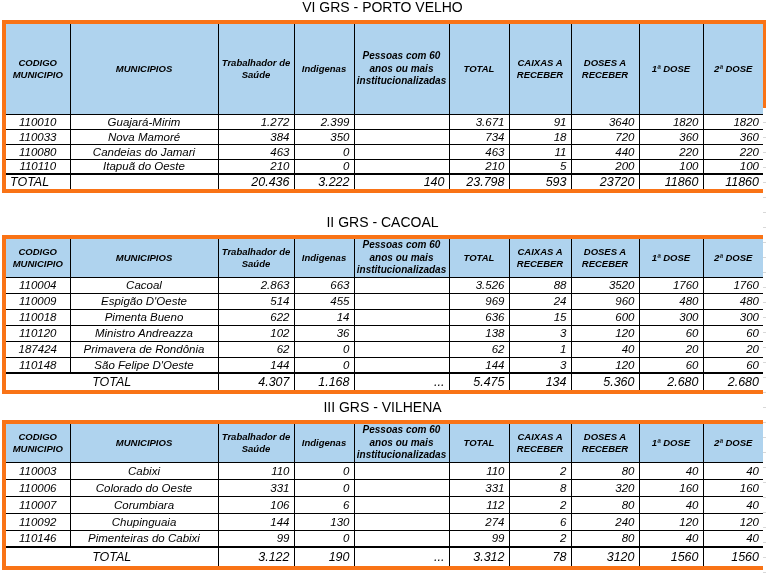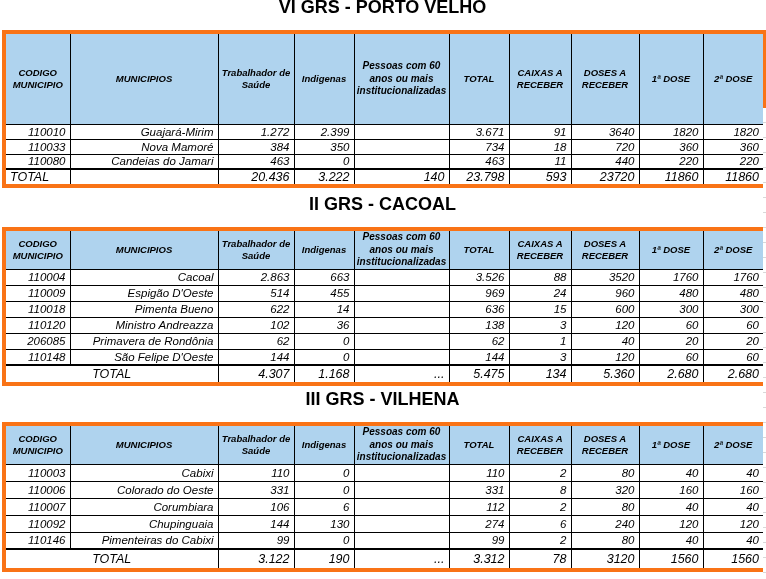--- a/index.html
+++ b/index.html
@@ -2,38 +2,38 @@
 <html><head>
 <meta charset="utf-8">
 <style>
   html,body{margin:0;padding:0;}
   body{
     width:766px;height:579px;background:#ffffff;color:#000;
     font-family:"Liberation Sans",sans-serif;position:relative;overflow:hidden;
   }
   .sheet{padding-left:2px;}
   .tbl-title{
-    width:761px;text-align:center;font-weight:bold;font-size:18px;
-    line-height:14px;height:30px;white-space:nowrap;
-  }
-  .sec2 .tbl-title{margin-top:9px;}
+    width:761px;text-align:center;font-weight:normal;font-size:14px;
+    line-height:14px;height:20px;white-space:nowrap;
+  }
+  .sec2 .tbl-title{margin-top:22px;}
   .sec3 .tbl-title{margin-top:6px;}
   table{
     border-collapse:collapse;table-layout:fixed;width:761px;
     border:4px solid #f97316;
     font-style:italic;
   }
   th,td{border:1px solid #000;overflow:hidden;}
   th{
     background:#AFD3EE;font-weight:bold;font-size:9.5px;line-height:1.2;
     text-align:center;vertical-align:middle;padding:0 2px;white-space:normal;
   }
   th.hdr-pessoas{font-size:10px;line-height:1.25;}
   td{padding:0 4px;white-space:nowrap;font-size:11.5px;vertical-align:middle;}
-  td.txt{text-align:right;}
+  td.txt{text-align:center;}
   td.num{text-align:right;}
   tr.total-row td{border-top:2px solid #000;font-size:12.5px;}
   td.total-label{text-align:left;}
   td.total-label.merged{text-align:center;}
   
   .t0 thead tr{height:92px;} .t0 tbody tr{height:15px;} .t0 tr.total-row{height:17px;}
   .t1 thead tr{height:37px;} .t1 tbody tr{height:16px;} .t1 tr.total-row{height:19px;}
   .t2 thead tr{height:37px;} .t2 tbody tr{height:17px;} .t2 tr.total-row{height:21px;}
   
   .edge-grid{
@@ -105,20 +105,32 @@
             <td class="txt">Candeias do Jamari</td>
             <td class="num">463</td>
             <td class="num">0</td>
             <td class="num"></td>
             <td class="num">463</td>
             <td class="num">11</td>
             <td class="num">440</td>
             <td class="num">220</td>
             <td class="num">220</td>
           </tr>
+          <tr>
+            <td class="txt">110110</td>
+            <td class="txt">Itapuã do Oeste</td>
+            <td class="num">210</td>
+            <td class="num">0</td>
+            <td class="num"></td>
+            <td class="num">210</td>
+            <td class="num">5</td>
+            <td class="num">200</td>
+            <td class="num">100</td>
+            <td class="num">100</td>
+          </tr>
           <tr class="total-row">
             <td class="total-label">TOTAL</td>
             <td></td>
             <td class="num">20.436</td>
             <td class="num">3.222</td>
             <td class="num">140</td>
             <td class="num">23.798</td>
             <td class="num">593</td>
             <td class="num">23720</td>
             <td class="num">11860</td>
@@ -200,21 +212,21 @@
             <td class="num">102</td>
             <td class="num">36</td>
             <td class="num"></td>
             <td class="num">138</td>
             <td class="num">3</td>
             <td class="num">120</td>
             <td class="num">60</td>
             <td class="num">60</td>
           </tr>
           <tr>
-            <td class="txt">206085</td>
+            <td class="txt">187424</td>
             <td class="txt">Primavera de Rondônia</td>
             <td class="num">62</td>
             <td class="num">0</td>
             <td class="num"></td>
             <td class="num">62</td>
             <td class="num">1</td>
             <td class="num">40</td>
             <td class="num">20</td>
             <td class="num">20</td>
           </tr>

